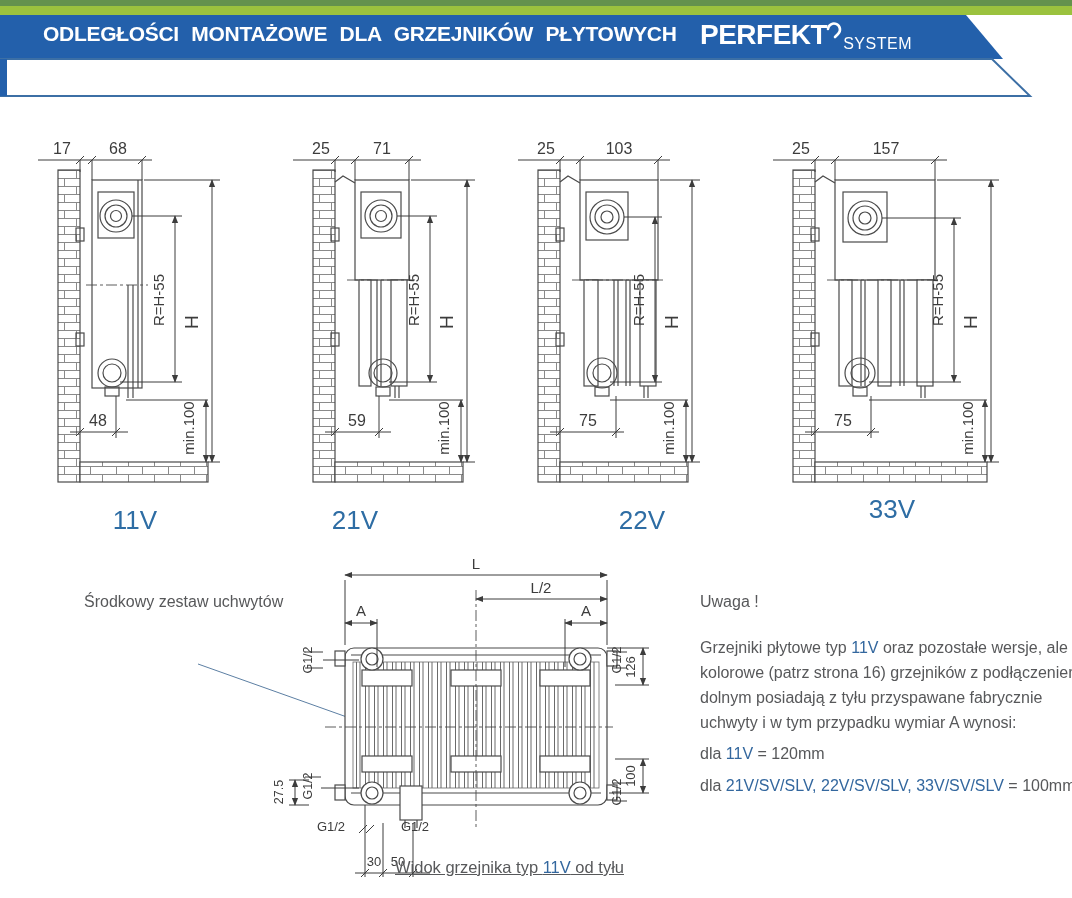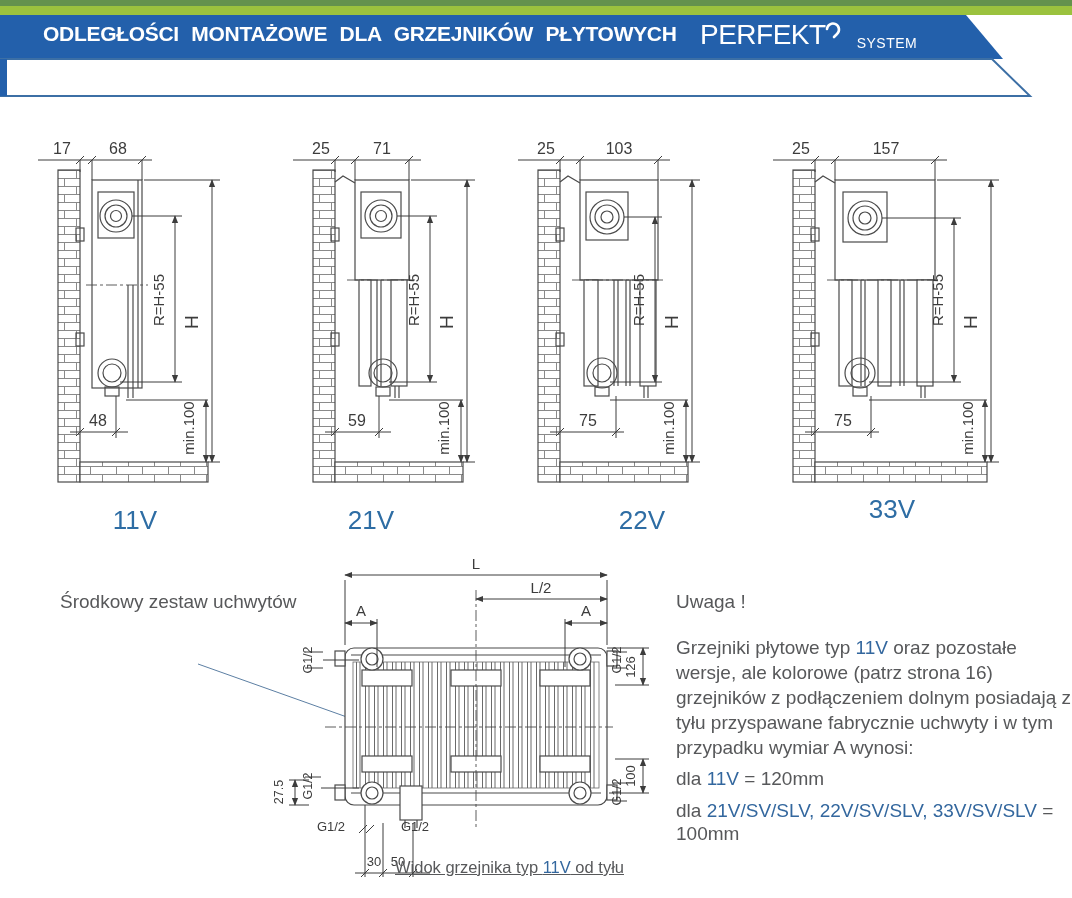--- a/index.html
+++ b/index.html
@@ -5,37 +5,37 @@
   html,body{margin:0;padding:0;background:#fff;}
   #page{position:relative;width:1072px;height:898px;background:#fff;overflow:hidden;
         font-family:"Liberation Sans",sans-serif;}
   .abs{position:absolute;}
   
   #greenbar-top{left:0;top:0;width:1072px;height:6px;background:#64924d;}
   #greenbar-bot{left:0;top:6px;width:1072px;height:9px;background:#9bc23e;}
   #banner-title{left:32px;top:22px;color:#fff;font-size:21px;font-weight:bold;
                 word-spacing:7px;letter-spacing:-0.3px;white-space:nowrap;margin-left:11px;}
   #brand{left:700px;top:18px;display:flex;align-items:flex-start;color:#fff;}
-  #brand .big{font-size:28px;font-weight:normal;letter-spacing:-0.5px;line-height:34px;}
-  #brand .sub{font-size:14px;letter-spacing:0.5px;margin-top:17px;margin-left:15px;}
+  #brand .big{font-size:28px;font-weight:bold;letter-spacing:-0.5px;line-height:34px;}
+  #brand .sub{font-size:16px;letter-spacing:0.5px;margin-top:17px;}
   #subtitle{left:30px;top:64px;color:#2d649c;font-size:23px;letter-spacing:-0.2px;white-space:nowrap;}
   
   svg text{font-family:"Liberation Sans",sans-serif;fill:#3c3c3c;}
   .t16{font-size:16px;}　.t15{font-size:15px;}
   .t15{font-size:15px;}
   .t13{font-size:13px;}
   .t12{font-size:12.5px;}
   .t18{font-size:19px;}
   .mid{text-anchor:middle;}
   .dim line, .dim path{stroke:#3c3c3c;stroke-width:1;fill:none;}
   .cl{stroke:#4a4a4a;stroke-dasharray:11 3 3 3;stroke-width:0.9;fill:none;}
   .body-ln{stroke:#4a4a4a;stroke-width:1.2;fill:none;}
   .type-label{color:#2e6da4;font-size:26px;font-weight:500;width:70px;text-align:center;}
   
-  .note{color:#57585a;font-size:19px;line-height:23px;}
+  .note{color:#57585a;font-size:16px;line-height:23px;margin-left:24px;}
   .blue{color:#33679e;}
   #note-right p{margin:0;}
   #caption{font-size:16.5px;color:#57585a;text-decoration:underline;}
 </style>
 </head>
 <body>
 
 <div id="page">
 
   <div class="abs" id="greenbar-top"></div>
@@ -305,21 +305,21 @@
     </g>
     <text x="36" y="24" class="t16 mid">25</text>
     <text x="121" y="24" class="t16 mid">157</text>
     <text x="78" y="296" class="t16 mid">75</text>
     <text transform="rotate(-90 178 170)" x="178" y="170" class="t15 mid">R=H-55</text>
     <text transform="rotate(-90 212 192)" x="212" y="192" class="t18 mid">H</text>
     <text transform="rotate(-90 208 298)" x="208" y="298" class="t15 mid">min.100</text>
   </svg>
 
   <div class="abs type-label" style="left:100px;top:505px">11V</div>
-  <div class="abs type-label" style="left:336px;top:505px">21V</div>
+  <div class="abs type-label" style="left:320px;top:505px">21V</div>
   <div class="abs type-label" style="left:607px;top:505px">22V</div>
   <div class="abs type-label" style="left:857px;top:494px">33V</div>
 
   <div class="abs note" style="left:60px;top:590px">
     <div>Środkowy zestaw uchwytów</div>
   </div>
 
   <svg class="abs" style="left:190px;top:655px;pointer-events:none" width="300" height="115">
     <line x1="8" y1="9" x2="286" y2="108" stroke="#5c7fa3" stroke-width="1"></line>
     <circle cx="286" cy="108" r="1.5" fill="#5c7fa3"></circle>

